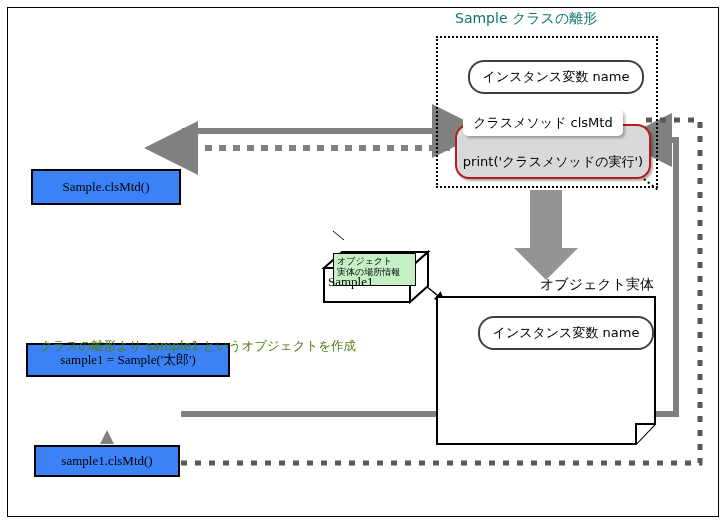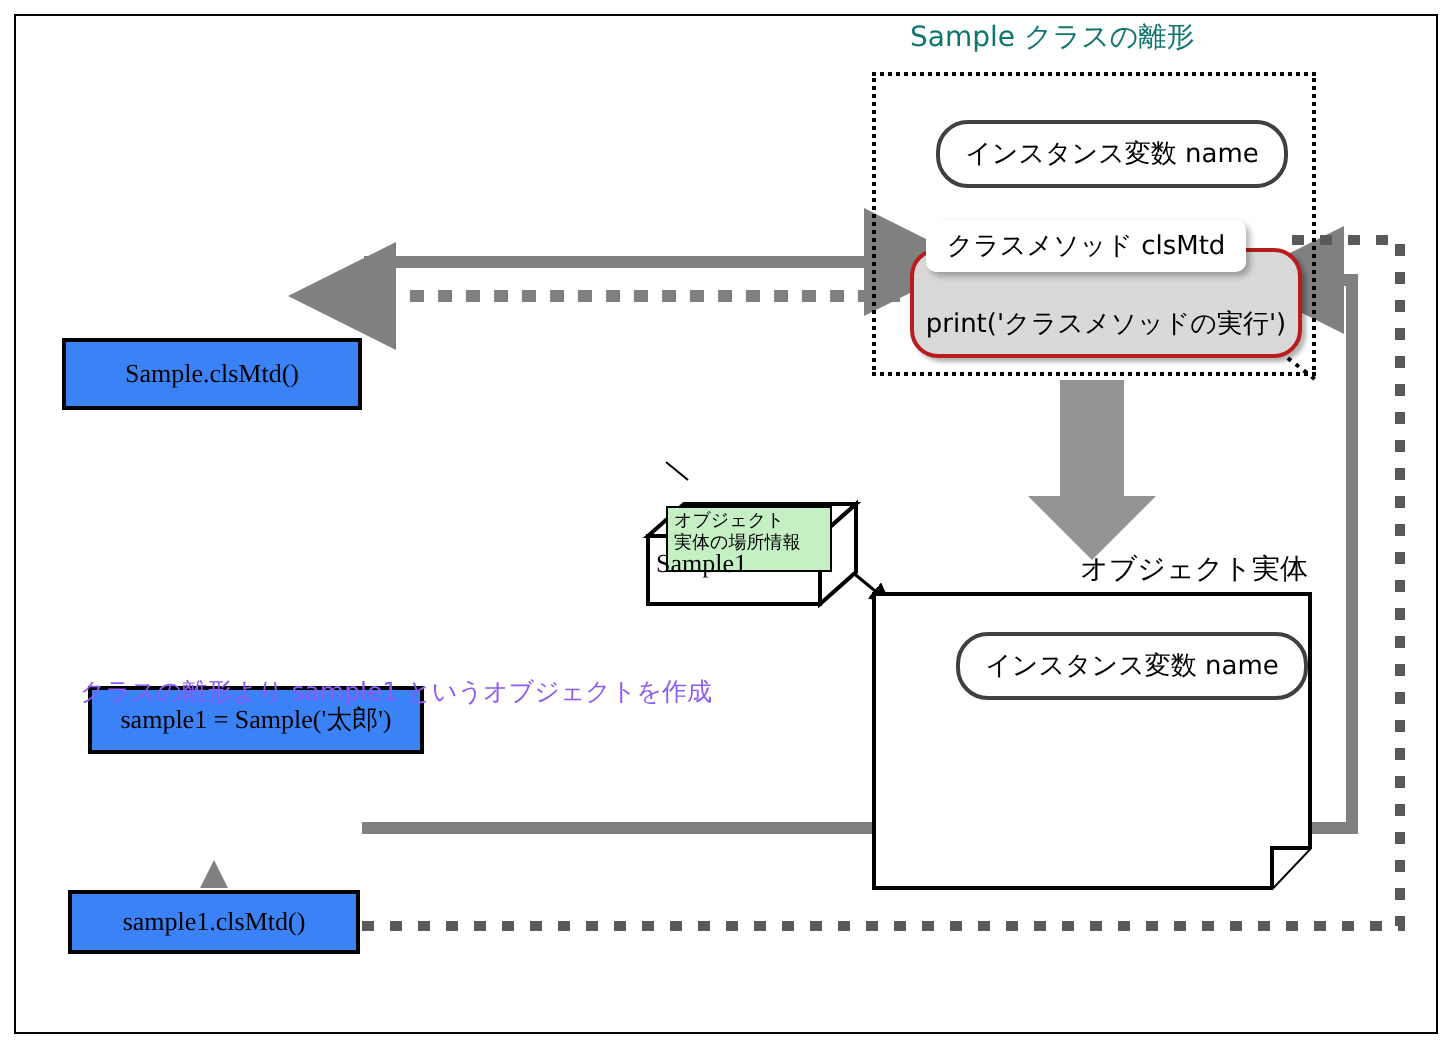--- a/index.html
+++ b/index.html
@@ -135,38 +135,38 @@
     font-family: "Liberation Serif", serif;
     margin-top: 45px;
   }
   #box-sample-clsmtd {
     left: 31px;
     top: 124px;
     width: 150px;
     height: 36px;
   }
   #box-sample1-new {
-    left: 44px;
+    left: 26px;
     top: 298px;
-    width: 168px;
+    width: 204px;
     height: 34px;
   }
   #box-sample1-clsmtd {
     left: 34px;
     top: 400px;
     width: 146px;
     height: 32px;
   }
 
   .caption {
     position: absolute;
     left: 40px;
     top: 338px;
     font-size: 12.5px;
-    color: #8b5cf6;
+    color: #4d7c0f;
     white-space: nowrap;
   }
 
   
   #object-entity-label {
     position: absolute;
     left: 508px;
     top: 276px;
     font-size: 14px;
     white-space: nowrap;

